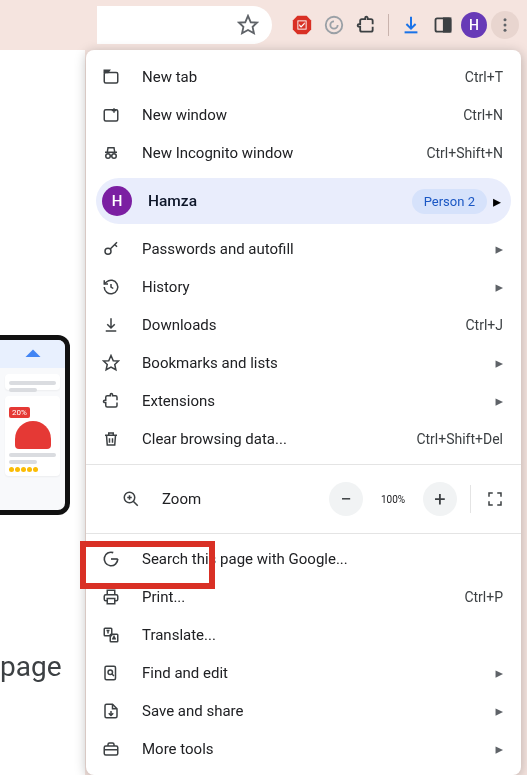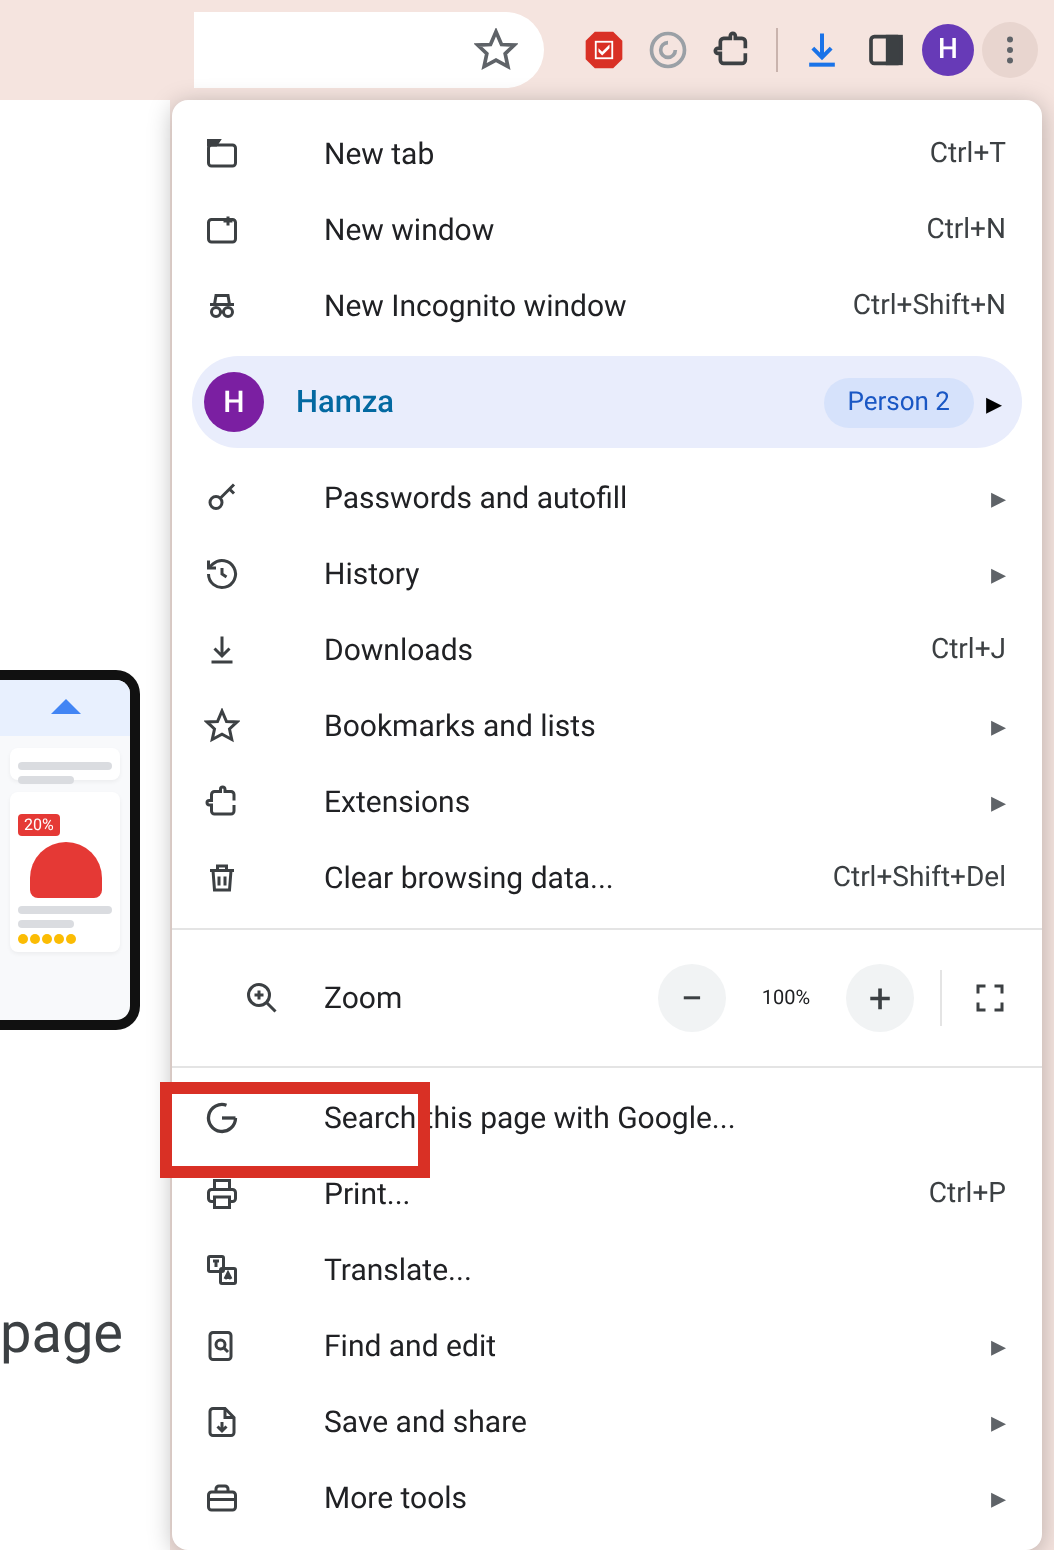--- a/index.html
+++ b/index.html
@@ -94,37 +94,37 @@
       height: 38px;
       padding: 0 18px 0 14px;
       color: #202124;
       font-size: 15px;
       cursor: default;
     }
     .menu-item .mi-icon {
       width: 22px; height: 22px; display:flex; align-items:center; justify-content:center;
       color: #3c4043; margin-right: 20px; flex-shrink: 0;
     }
-    .menu-item .mi-label { flex: 1; margin-left: 20px; }
+    .menu-item .mi-label { flex: 1; }
     .menu-item .mi-shortcut { color: #3c4043; font-size: 14px; }
     .menu-item .mi-arrow { color: #5f6368; margin-left: 8px; }
     .profile-row {
       margin: 6px 10px;
       background: #e9edfc;
       border-radius: 24px;
       height: 46px;
       display: flex; align-items: center;
       padding: 0 10px 0 6px;
     }
     .profile-avatar {
       width: 30px; height: 30px; background: #7b1fa2; border-radius:50%;
       color:#fff; display:flex;align-items:center;justify-content:center;
       font-size:15px; font-weight:500; margin-right: 16px;
     }
-    .profile-name { flex:1; font-size: 15.5px; color:#0369a1; font-weight: 500;}
+    .profile-name { flex:1; font-size: 15.5px; color:#0f172a; font-weight: 500;}
     .profile-tag {
       background: #d6e2fb; color:#1a57c4; font-size:13px; padding: 5px 12px;
       border-radius: 14px; margin-right: 6px;
     }
     .menu-sep { height: 1px; background: #e4e4e4; margin: 6px 0; }
     .zoom-row {
       display:flex; align-items:center; height: 56px; padding: 0 12px 0 14px; margin-left: 20px;
     }
     .zoom-row .mi-icon { width:22px;height:22px;display:flex;align-items:center;justify-content:center;color:#3c4043;margin-right:20px;}
     .zoom-label { flex:1; font-size:15px; color:#202124;}

